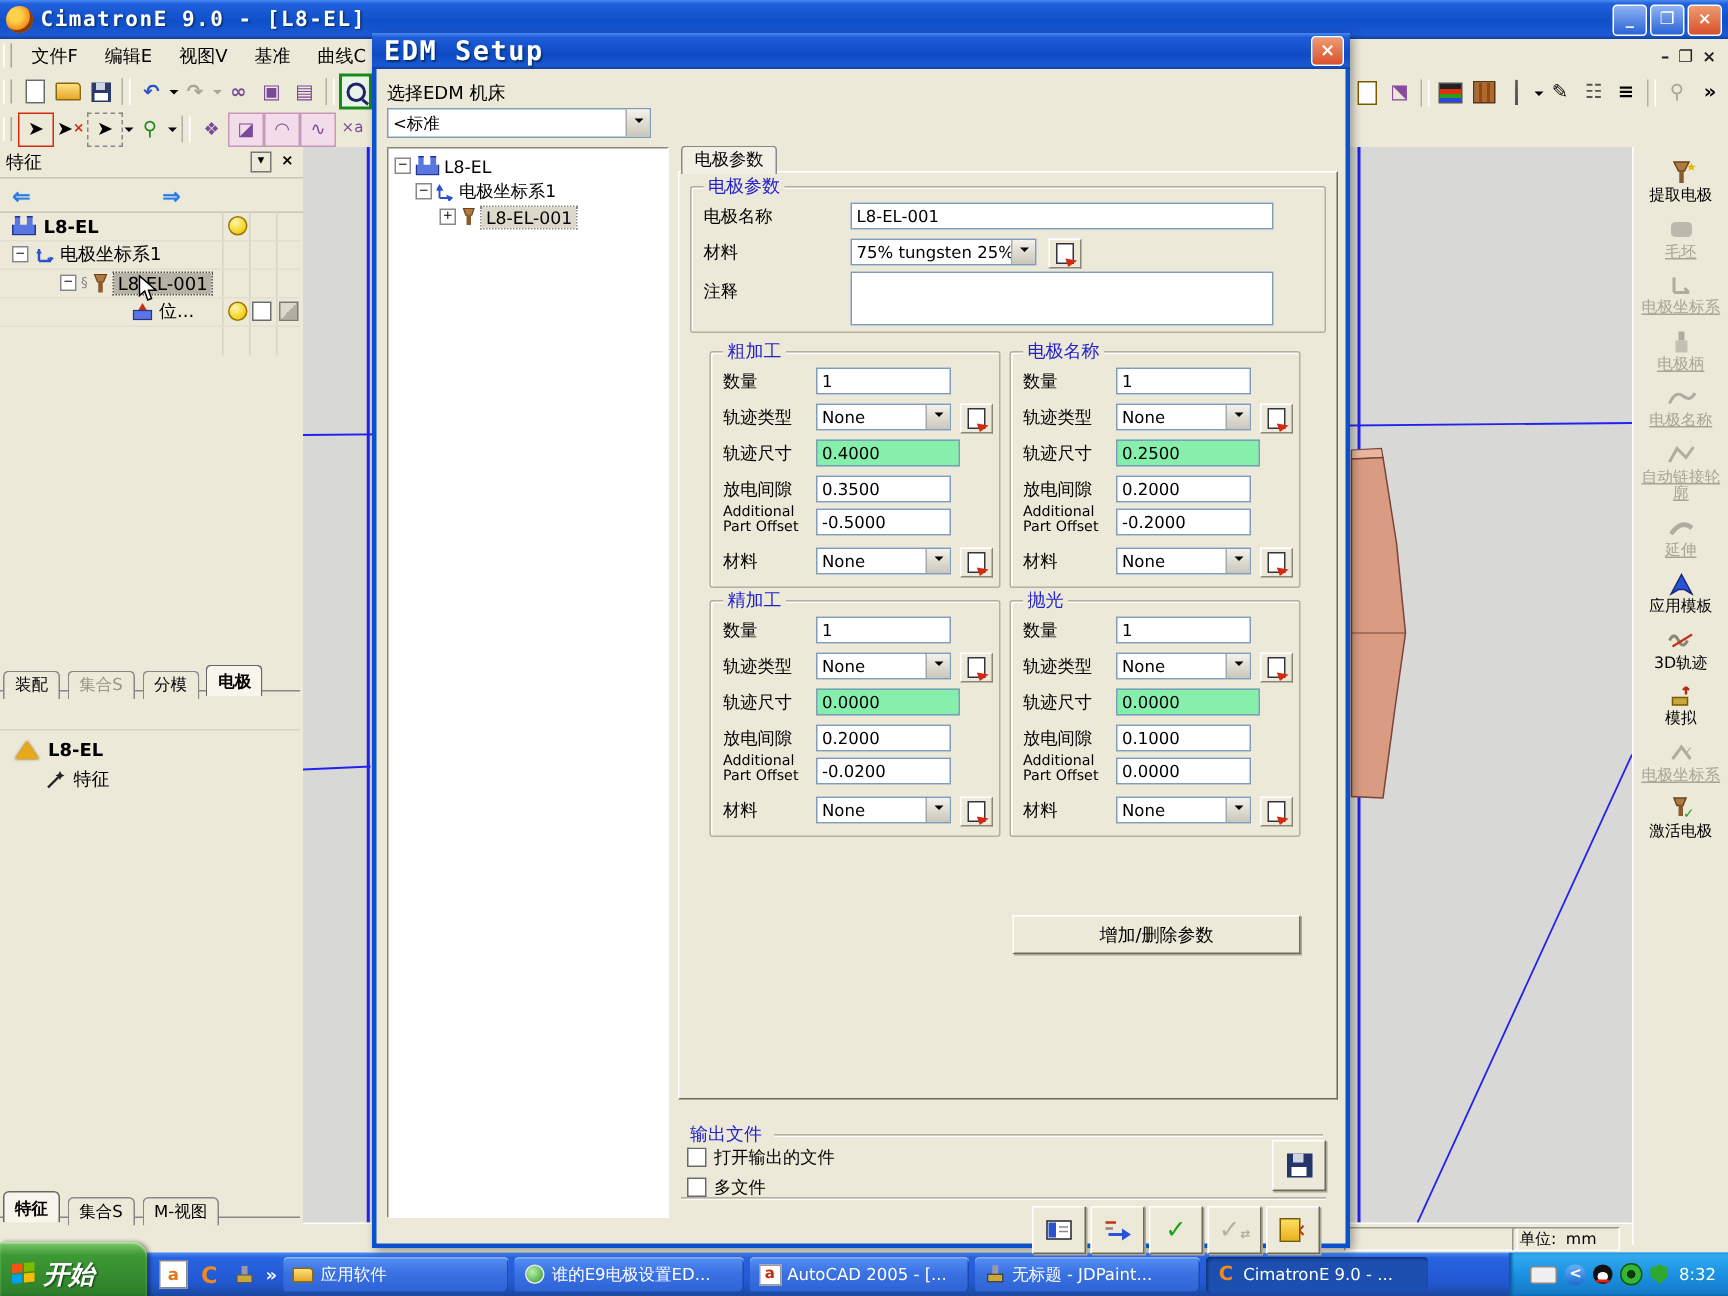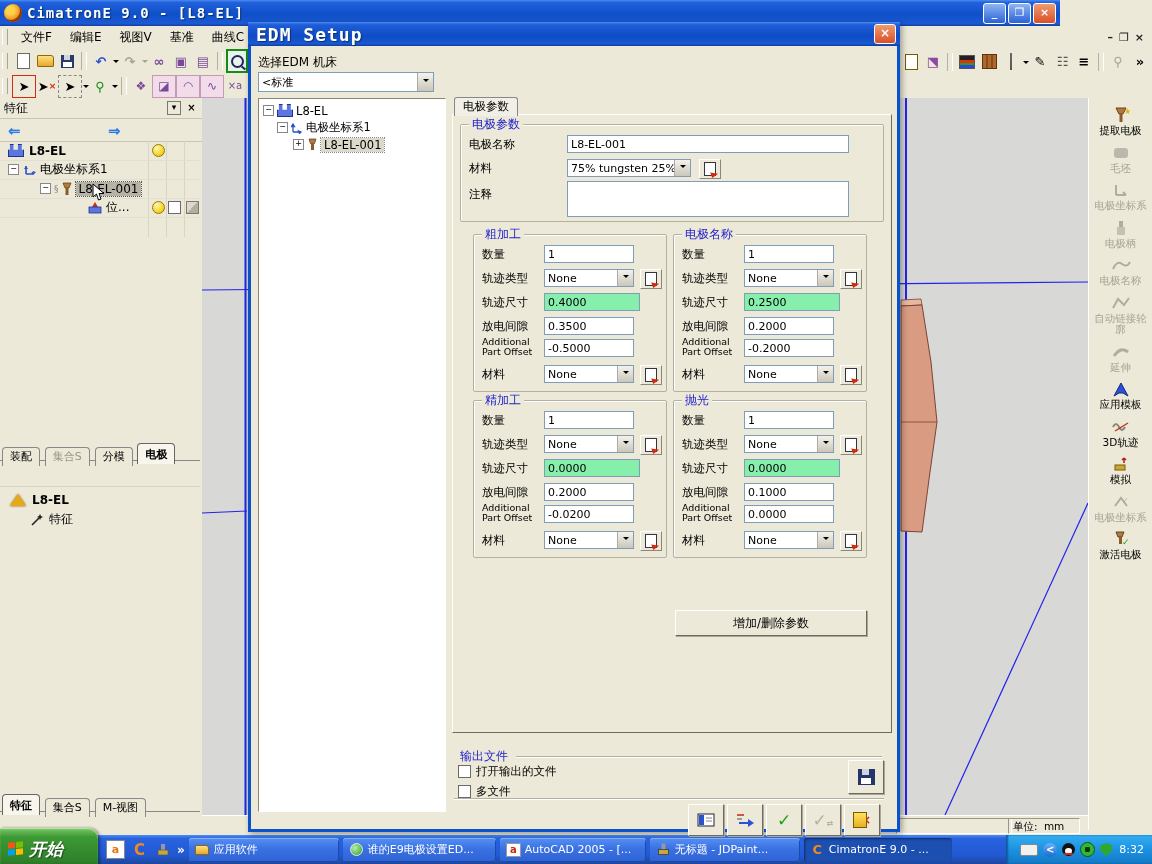--- a/index.html
+++ b/index.html
@@ -1,20 +1,20 @@
 <!DOCTYPE html>
 <html><head>
 <meta charset="utf-8">
 <style>
   html,body{margin:0;padding:0;background:#444;}
   #screen{position:relative;width:1152px;height:864px;overflow:hidden;background:#ece9d8;
           font-family:"DejaVu Sans",sans-serif;font-size:12px;color:#000;}
   .abs{position:absolute;}
   
-  .titlebar{left:0;top:0;width:1060px;height:26px;display:flex;align-items:center;
+  .titlebar{left:0;top:0;width:1152px;height:26px;display:flex;align-items:center;
     background:linear-gradient(180deg,#4a8af0 0%,#2160dc 10%,#0f4fc8 55%,#1b5ad4 90%,#123f9e 100%);color:#fff;}
   .title-text{font-family:"DejaVu Sans Mono",monospace;font-weight:bold;font-size:14px;margin-left:5px;letter-spacing:1px;
     text-shadow:1px 1px 1px #07306e;white-space:nowrap;}
   .appicon{width:18px;height:18px;margin-left:4px;border-radius:50%;
     background:radial-gradient(circle at 35% 35%,#ffd24a 25%,#f08a1e 60%,#c05a10 100%);
     box-shadow:inset -2px -2px 0 #8a3c08;}
   .winbtns{margin-left:auto;margin-right:4px;display:flex;}
   .win-btn{width:21px;height:19px;margin-left:2px;border:1px solid #fff;border-radius:3px;
     background:linear-gradient(180deg,#8fb4f2,#2a63d8);color:#fff;text-align:center;line-height:17px;
     font-size:11px;font-weight:bold;}
@@ -70,21 +70,21 @@
   .xtab.dis{color:#9a968a;}
   .tabline{position:absolute;left:0;width:200px;border-bottom:1px solid #888;}
   .pyr{width:0;height:0;border-left:8px solid transparent;border-right:8px solid transparent;border-bottom:12px solid #e8a81c;
     filter:drop-shadow(0 0 1px #7a5a00);flex:none;}
   
   
   .sidebar{left:1088px;top:98px;width:64px;height:732px;background:#ece9d8;border-left:1px solid #fff;
     box-shadow:-1px 0 0 #9a968a;display:flex;flex-direction:column;align-items:center;padding-top:8px;box-sizing:border-box;}
   .si{display:flex;flex-direction:column;align-items:center;margin-bottom:7px;width:62px;}
   .si .lbl{font-size:10.5px;line-height:11.5px;text-align:center;}
-  .si.dis .lbl{color:#a8a496;}
+  .si.dis .lbl{color:#a8a496;text-decoration:underline;}
   .sic{width:20px;height:18px;display:flex;align-items:center;justify-content:center;margin-bottom:1px;}
   
   .statusbar{left:202px;top:815px;width:886px;height:20px;background:#ece9d8;border-top:1px solid #fff;}
   .stbox{position:absolute;top:2px;height:14px;border:1px solid;border-color:#9a968a #fff #fff #9a968a;font-size:10.5px;
     line-height:14px;padding:0 4px;}
   .taskbar{left:0;top:835px;width:1152px;height:29px;
     background:linear-gradient(180deg,#4b8df5 0%,#2963e0 12%,#2258d2 70%,#1c479e 100%);display:flex;align-items:center;}
   .startbtn{height:44px;width:98px;border-radius:0 10px 10px 0;display:flex;align-items:center;padding-left:8px;box-sizing:border-box;
     background:linear-gradient(180deg,#7ec96a 0%,#3d9a34 20%,#2f812a 75%,#1e5c1c 100%);
     box-shadow:inset 0 1px 1px #b8e8a8,2px 0 3px rgba(0,0,0,.4);color:#fff;font-weight:bold;font-style:italic;font-size:17px;

